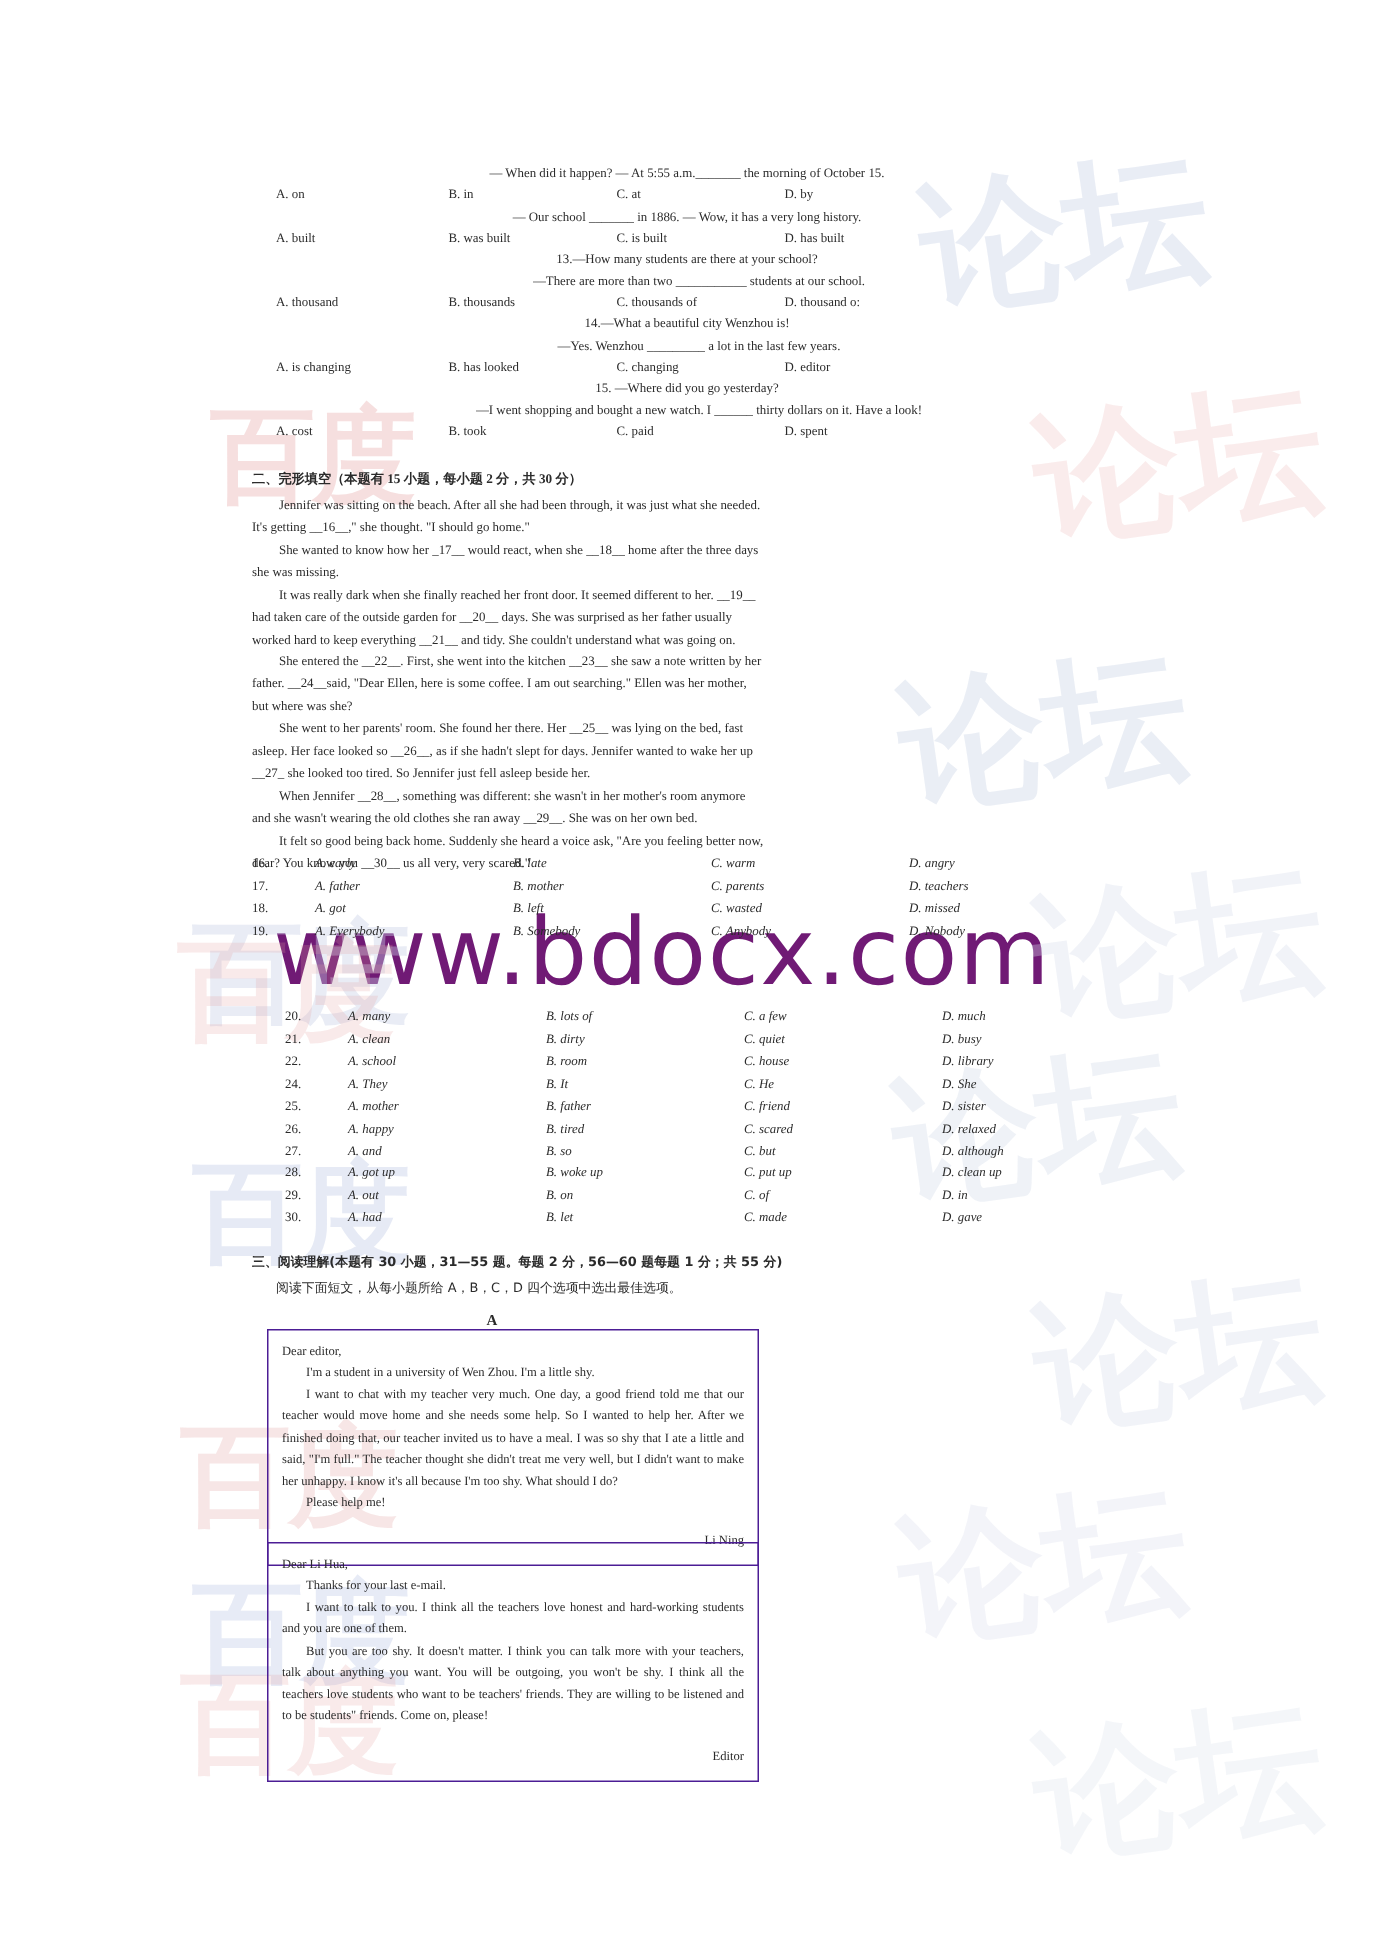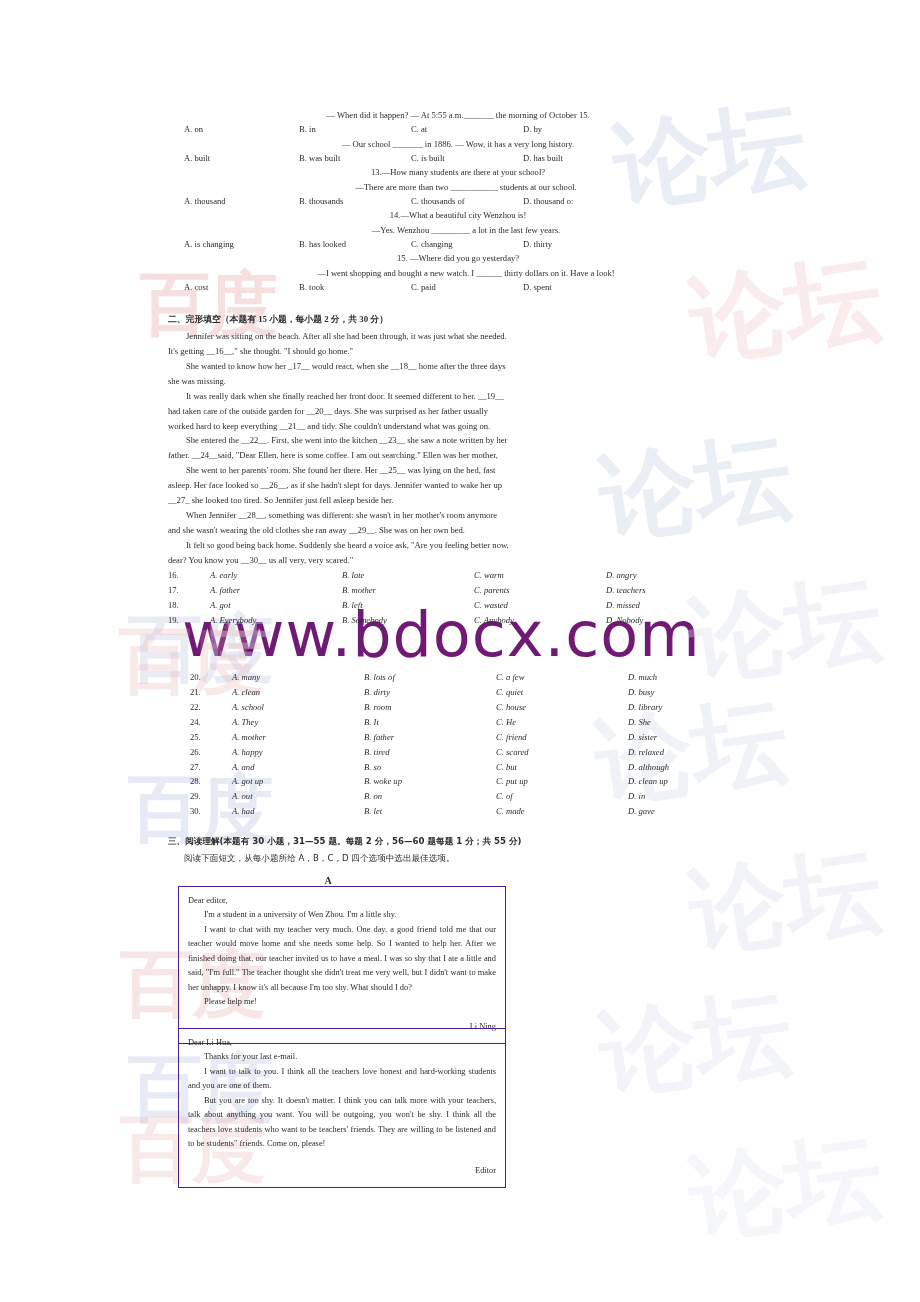--- a/index.html
+++ b/index.html
@@ -217,21 +217,21 @@
       </div>
     </div>
 
     <div>
       <p class="q-stem">14.—What a beautiful city Wenzhou is!</p>
       <p class="q-stem indent">—Yes. Wenzhou _________ a lot in the last few years.</p>
       <div class="q-opts">
         <span class="o1">A. is changing</span>
         <span class="o2">B. has looked</span>
         <span class="o3">C. changing</span>
-        <span class="o4">D. thirty</span>
+        <span class="o4">D. editor</span>
       </div>
     </div>
 
     <div>
       <p class="q-stem">15. —Where did you go yesterday?</p>
       <p class="q-stem indent">—I went shopping and bought a new watch. I ______ thirty dollars on it. Have a look!</p>
       <div class="q-opts">
         <span class="o1">A. cost</span>
         <span class="o2">B. took</span>
         <span class="o3">C. paid</span>
@@ -247,20 +247,21 @@
   <div class="col" style="top:330px; width:572px;">
     <p class="para ind">Jennifer was sitting on the beach. After all she had been through, it was just what she needed.</p>
     <p class="para">It's getting __16__," she thought. "I should go home."</p>
     <p class="para ind">She wanted to know how her _17__ would react, when she __18__ home after the three days</p>
     <p class="para">she was missing.</p>
     <p class="para ind">It was really dark when she finally reached her front door. It seemed different to her.  __19__</p>
     <p class="para">had taken care of the outside garden for __20__ days. She was surprised as her father usually</p>
     <p class="para">worked hard to keep everything __21__ and tidy. She couldn't understand what was going on.</p>
     <p class="para ind">She entered the __22__. First, she went into the kitchen __23__ she saw a note written by her</p>
     <p class="para">father. __24__said, "Dear Ellen, here is some coffee. I am out searching." Ellen was her mother,</p>
+    <p class="para">but where was she?</p>
     <p class="para ind">She went to her parents' room. She found her there. Her __25__ was lying on the bed, fast</p>
     <p class="para">asleep. Her face looked so __26__, as if she hadn't slept for days. Jennifer wanted to wake her up</p>
     <p class="para">__27_ she looked too tired. So Jennifer just fell asleep beside her.</p>
     <p class="para ind">When Jennifer __28__, something was different: she wasn't in her mother's room anymore</p>
     <p class="para">and she wasn't wearing the old clothes she ran away __29__. She was on her own bed.</p>
     <p class="para ind">It felt so good being back home. Suddenly she heard a voice ask, "Are you feeling better now,</p>
     <p class="para">dear? You know you __30__ us all very, very scared."</p>
   </div>
 
   <div class="col" style="top:570px;">

